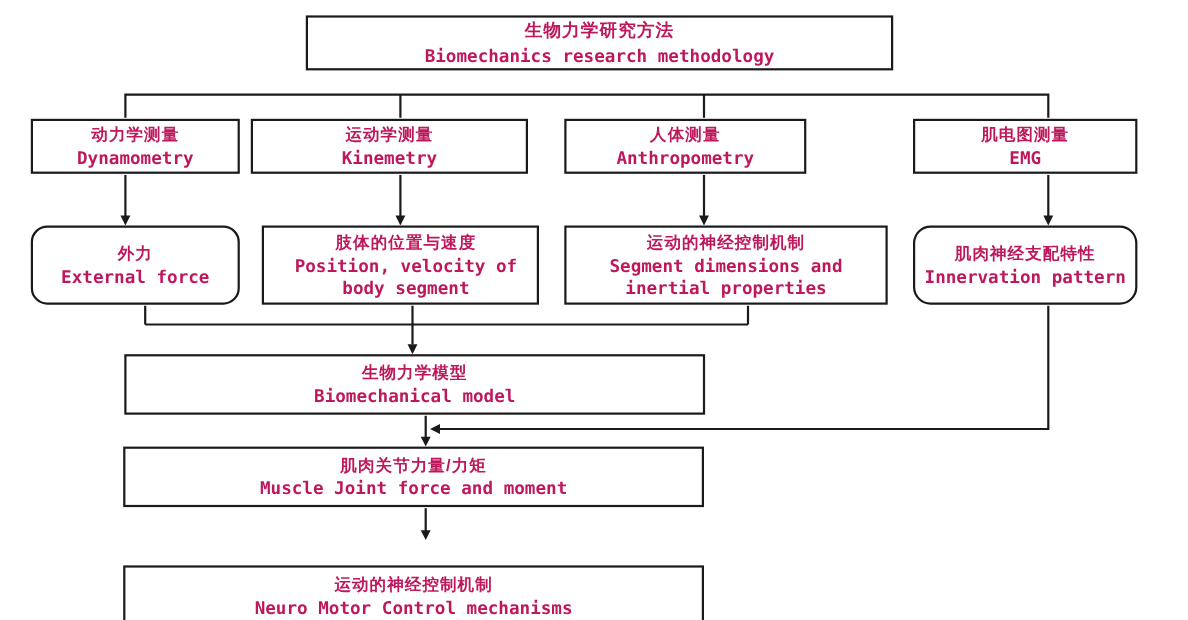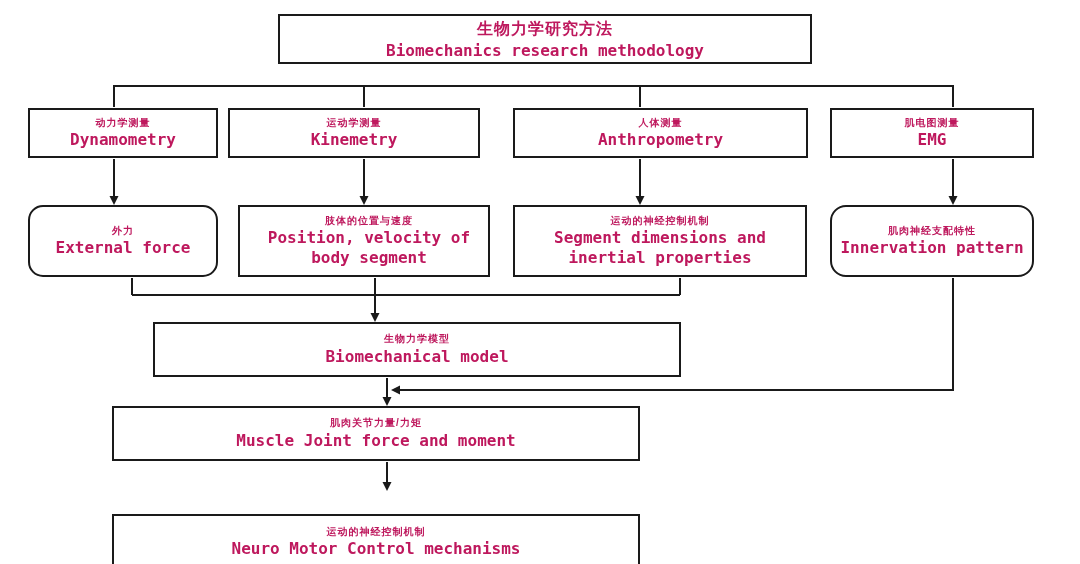--- a/index.html
+++ b/index.html
@@ -18,21 +18,21 @@
     display:flex;
     flex-direction:column;
     align-items:center;
     justify-content:center;
     text-align:center;
     color:#be185d;
     padding:2px 8px;
   }
   .zh{
     font-weight:bold;
-    font-size:10px;
+    font-size:15px;
     line-height:1.45;
     letter-spacing:1px;
     font-family:"Liberation Sans","DejaVu Sans",sans-serif;
   }
   .root .zh{font-size:16px;}
   .en{
     font-weight:bold;
     font-size:16px;
     line-height:1.25;
     font-family:"DejaVu Sans Mono","Liberation Mono",monospace;
@@ -80,21 +80,21 @@
   <div class="node" style="left:28px;top:108px;width:190px;height:50px;">
     <div class="zh">动力学测量</div>
     <div class="en">Dynamometry</div>
   </div>
 
   <div class="node" style="left:228px;top:108px;width:252px;height:50px;">
     <div class="zh">运动学测量</div>
     <div class="en">Kinemetry</div>
   </div>
 
-  <div class="node" style="left:513px;top:108px;width:295px;height:50px;">
+  <div class="node" style="left:513px;top:108px;width:220px;height:50px;">
     <div class="zh">人体测量</div>
     <div class="en">Anthropometry</div>
   </div>
 
   <div class="node" style="left:830px;top:108px;width:204px;height:50px;">
     <div class="zh">肌电图测量</div>
     <div class="en">EMG</div>
   </div>
 
   <div class="node" style="left:28px;top:205px;width:190px;height:72px;border-radius:15px;">
@@ -110,21 +110,21 @@
   <div class="node" style="left:513px;top:205px;width:294px;height:72px;">
     <div class="zh">运动的神经控制机制</div>
     <div class="en">Segment dimensions and inertial properties</div>
   </div>
 
   <div class="node" style="left:830px;top:205px;width:204px;height:72px;border-radius:16px;">
     <div class="zh">肌肉神经支配特性</div>
     <div class="en">Innervation pattern</div>
   </div>
 
-  <div class="node" style="left:113px;top:322px;width:528px;height:55px;margin-left:40px;">
+  <div class="node" style="left:113px;top:322px;width:528px;height:55px;">
     <div class="zh">生物力学模型</div>
     <div class="en">Biomechanical model</div>
   </div>
 
   <div class="node" style="left:112px;top:406px;width:528px;height:55px;">
     <div class="zh">肌肉关节力量/力矩</div>
     <div class="en">Muscle Joint force and moment</div>
   </div>
 
   <div class="node" style="left:112px;top:491px;width:528px;height:56px;margin-top:23px;">

